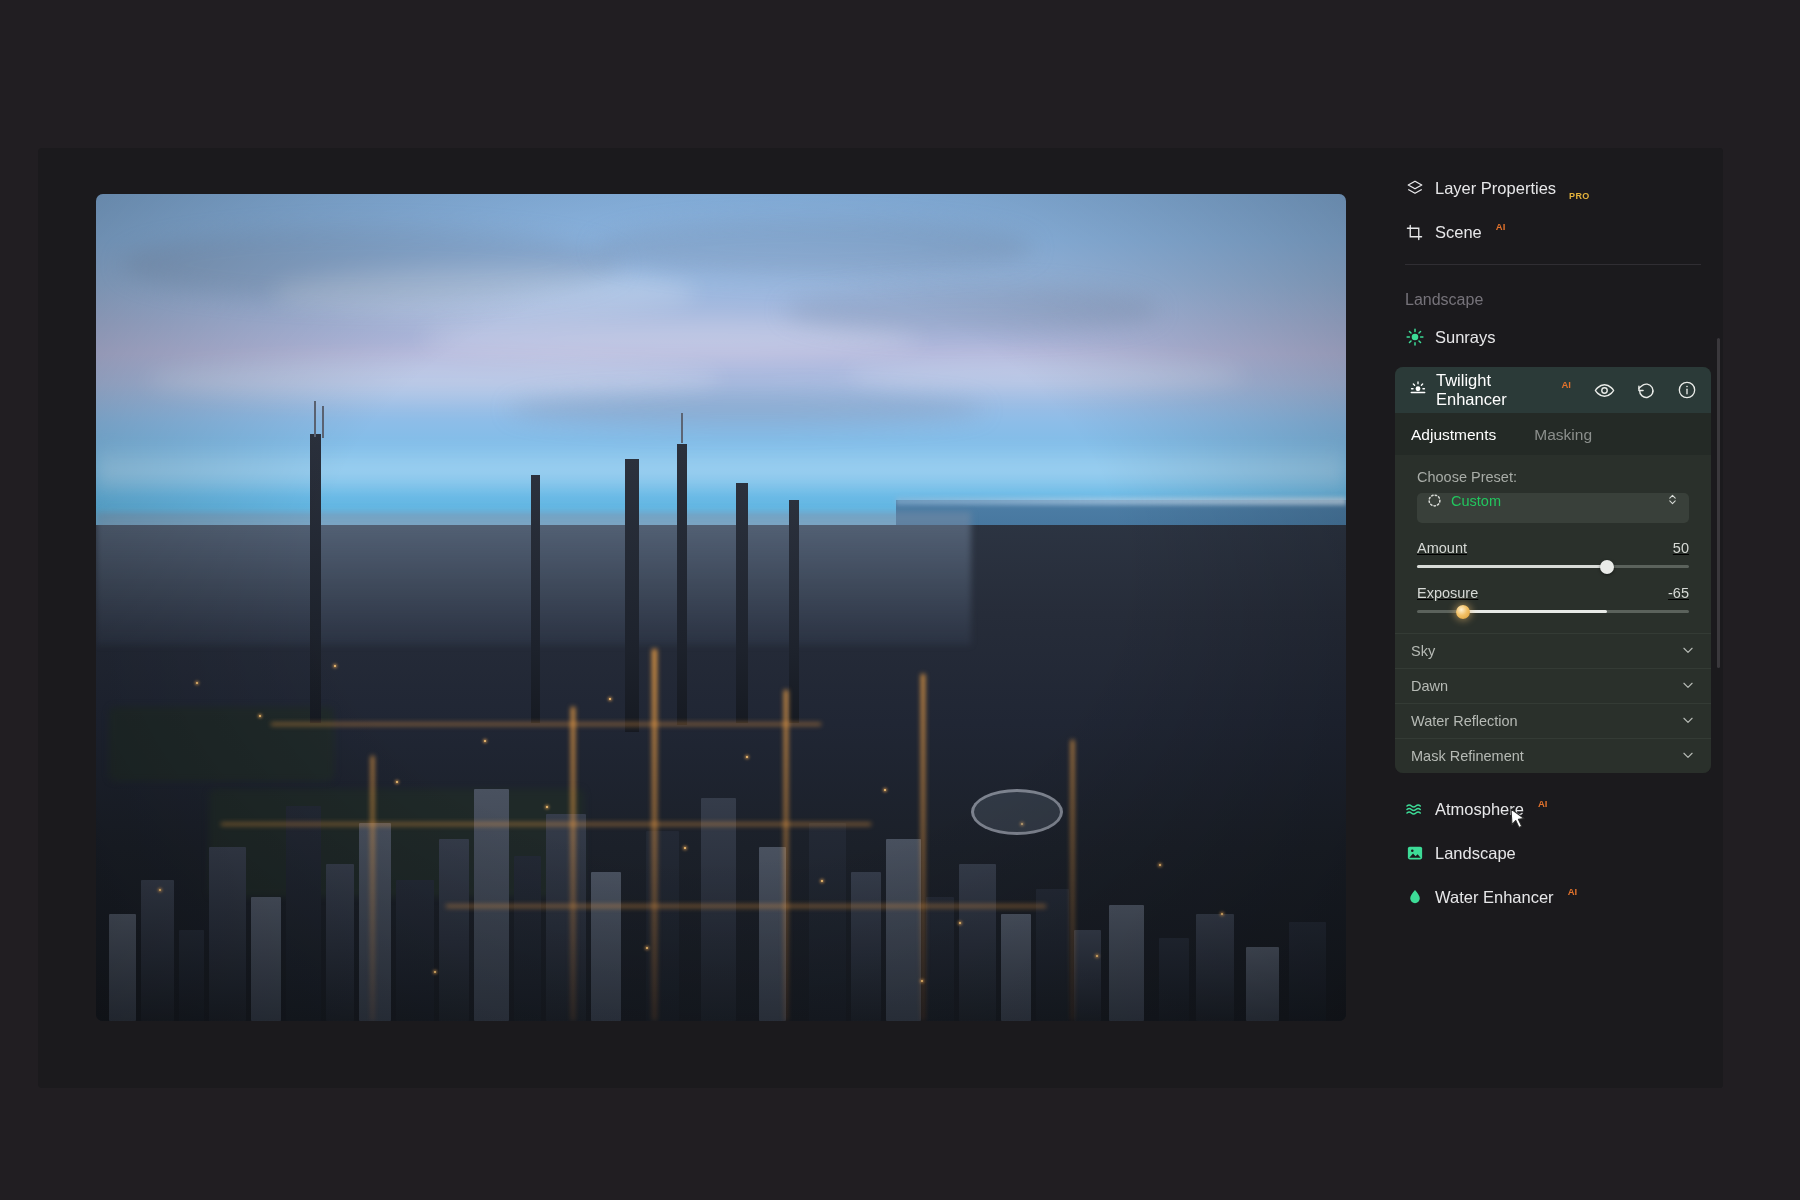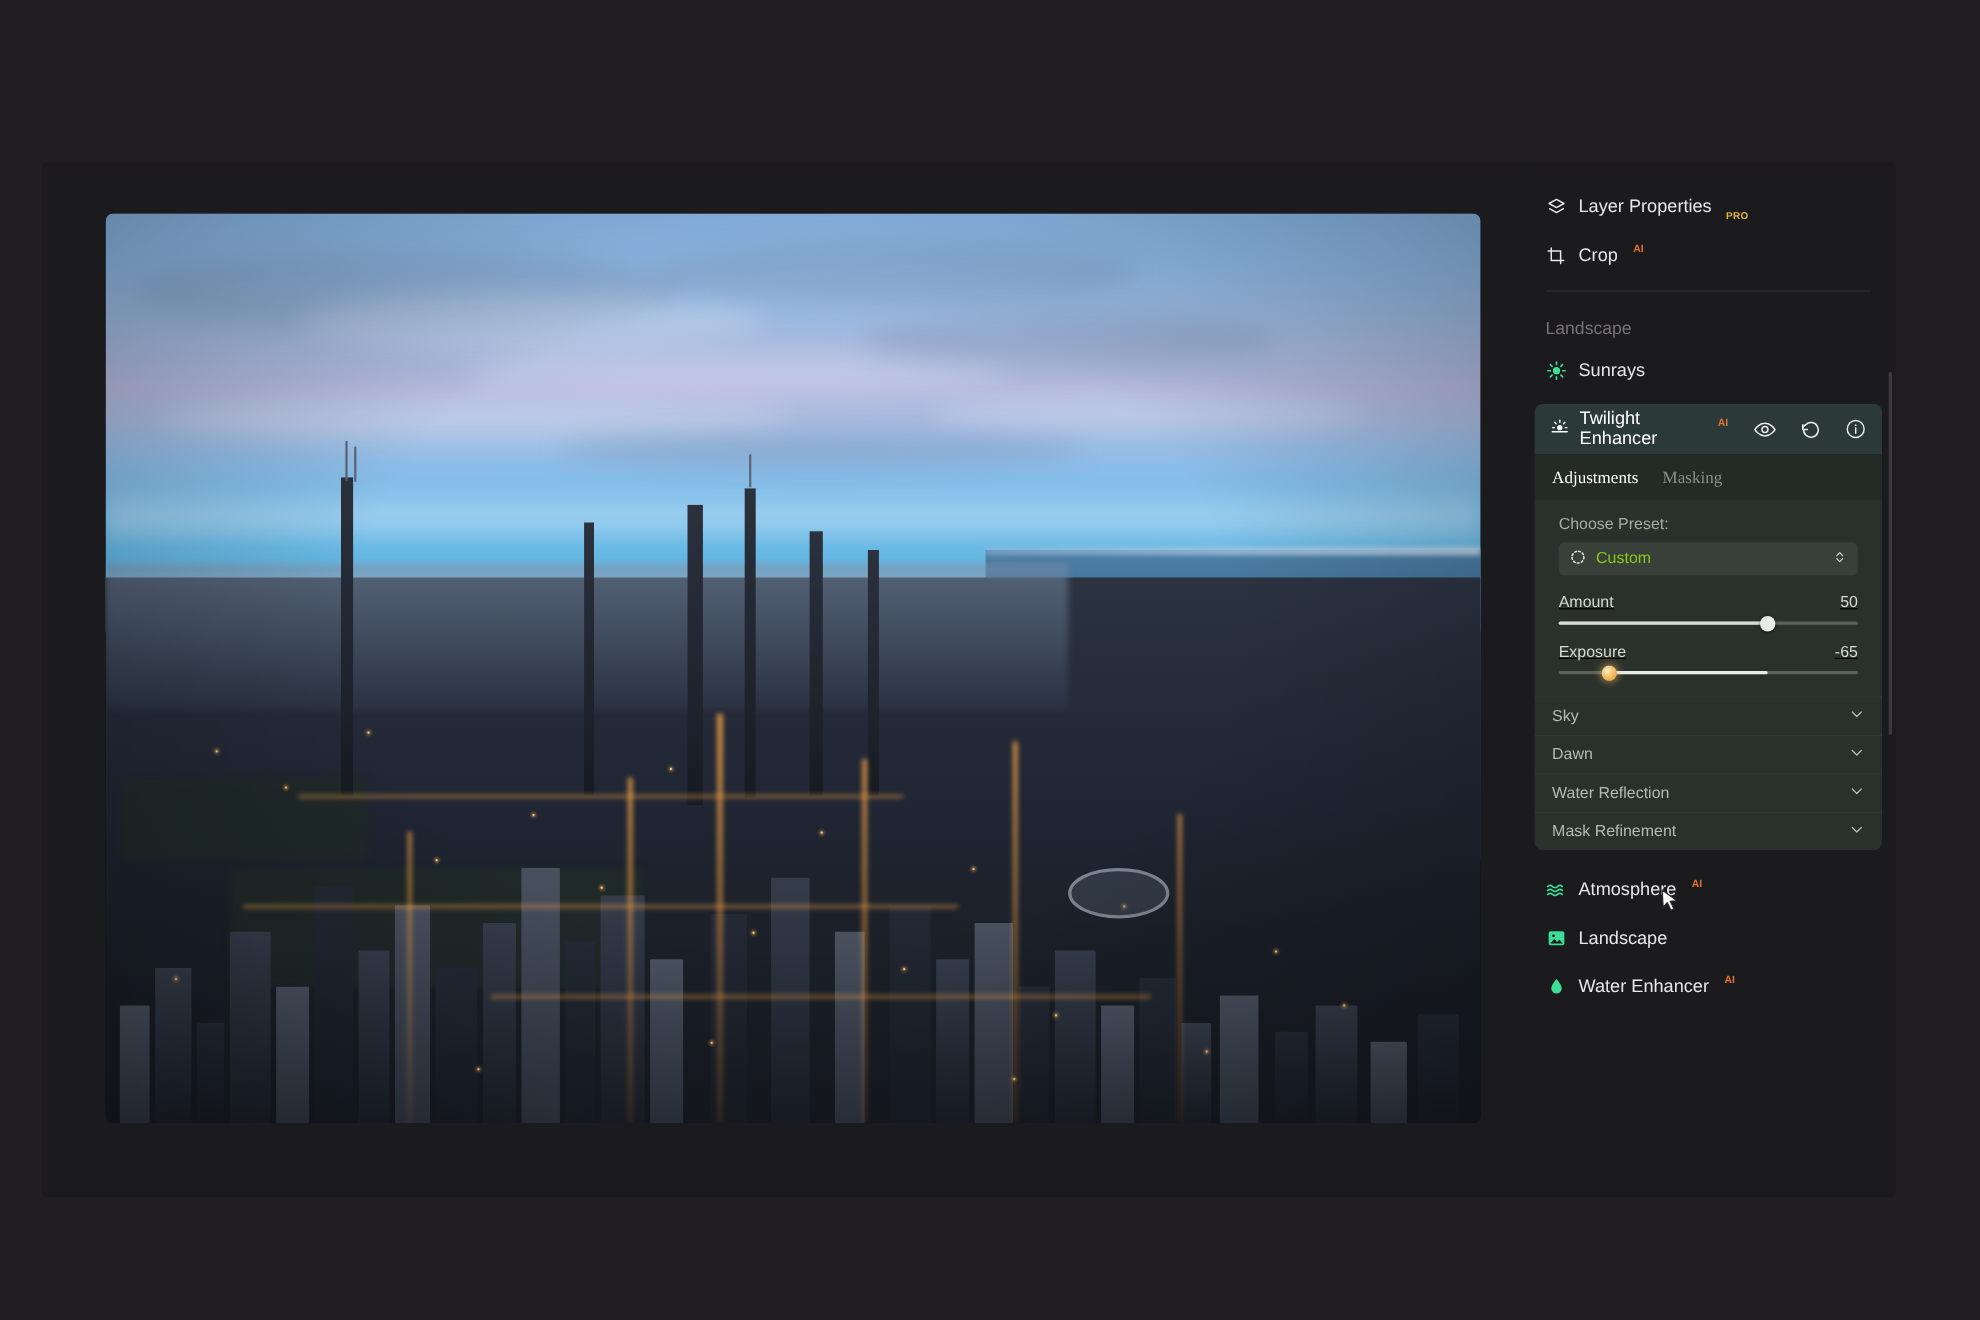--- a/index.html
+++ b/index.html
@@ -162,39 +162,38 @@
   #twilight-head {
     display: flex; align-items: center;
     height: 46px; padding: 0 14px;
     background: #2b3a38;
     color: #fff; font-size: 16.5px; gap: 9px;
   }
   .head-actions { margin-left: 14px; display: flex; gap: 21px; align-items: center; }
   .head-actions svg { display: block; }
 
   #tabs {
-    display: flex; gap: 22px;
+    display: flex; gap: 38px;
     padding: 13px 16px 11px 16px;
     background: #242a26;
     font-size: 15.5px;
-    font-family: Liberation Serif, serif;
   }
   .tab { color: #8b8f8c; cursor: default; }
   .tab.active { color: #ffffff; }
 
   #adjust-body { background: #2a302b; padding: 14px 22px 20px 22px; }
 
   .field-label { color: #a8aca7; font-size: 14.5px; margin-bottom: 8px; }
 
   .select {
     height: 30px; border-radius: 5px;
     background: #39403a;
-    display: flex; align-items: center;
+    display: flex; align-items: flex-start;
     padding: 0 10px; gap: 9px;
-    color: #84cc16; font-size: 14.5px;
+    color: #22c55e; font-size: 14.5px;
   }
   .select .chev { margin-left: auto; }
 
   .slider-block { margin-top: 17px; text-decoration: underline; }
   .slider-head {
     display: flex; justify-content: space-between; align-items: baseline;
     color: #d6d9d5; font-size: 14.5px; margin-bottom: 9px;
   }
   .slider-head .val { color: #d6d9d5; }
   .track {
@@ -365,21 +364,21 @@
       <span class="badge-pro">PRO</span>
     </div>
 
     <div class="tool-row">
       <span class="ic">
         <svg width="17" height="17" viewBox="0 0 24 24" fill="none" stroke="#e7e7e9" stroke-width="1.9" stroke-linecap="round">
           <path d="M6 2v16h16"></path>
             <path d="M2 6h16v16"></path>
         </svg>
       </span>
-      <span>Crop</span>
+      <span>Scene</span>
       <span class="badge-ai">AI</span>
     </div>
 
     <div class="divider"></div>
 
     <div class="group-title">Landscape</div>
 
     <div class="tool-row">
       <span class="ic">
         <svg width="18" height="18" viewBox="0 0 24 24" fill="none" stroke="#3ddc97" stroke-width="2" stroke-linecap="round">

